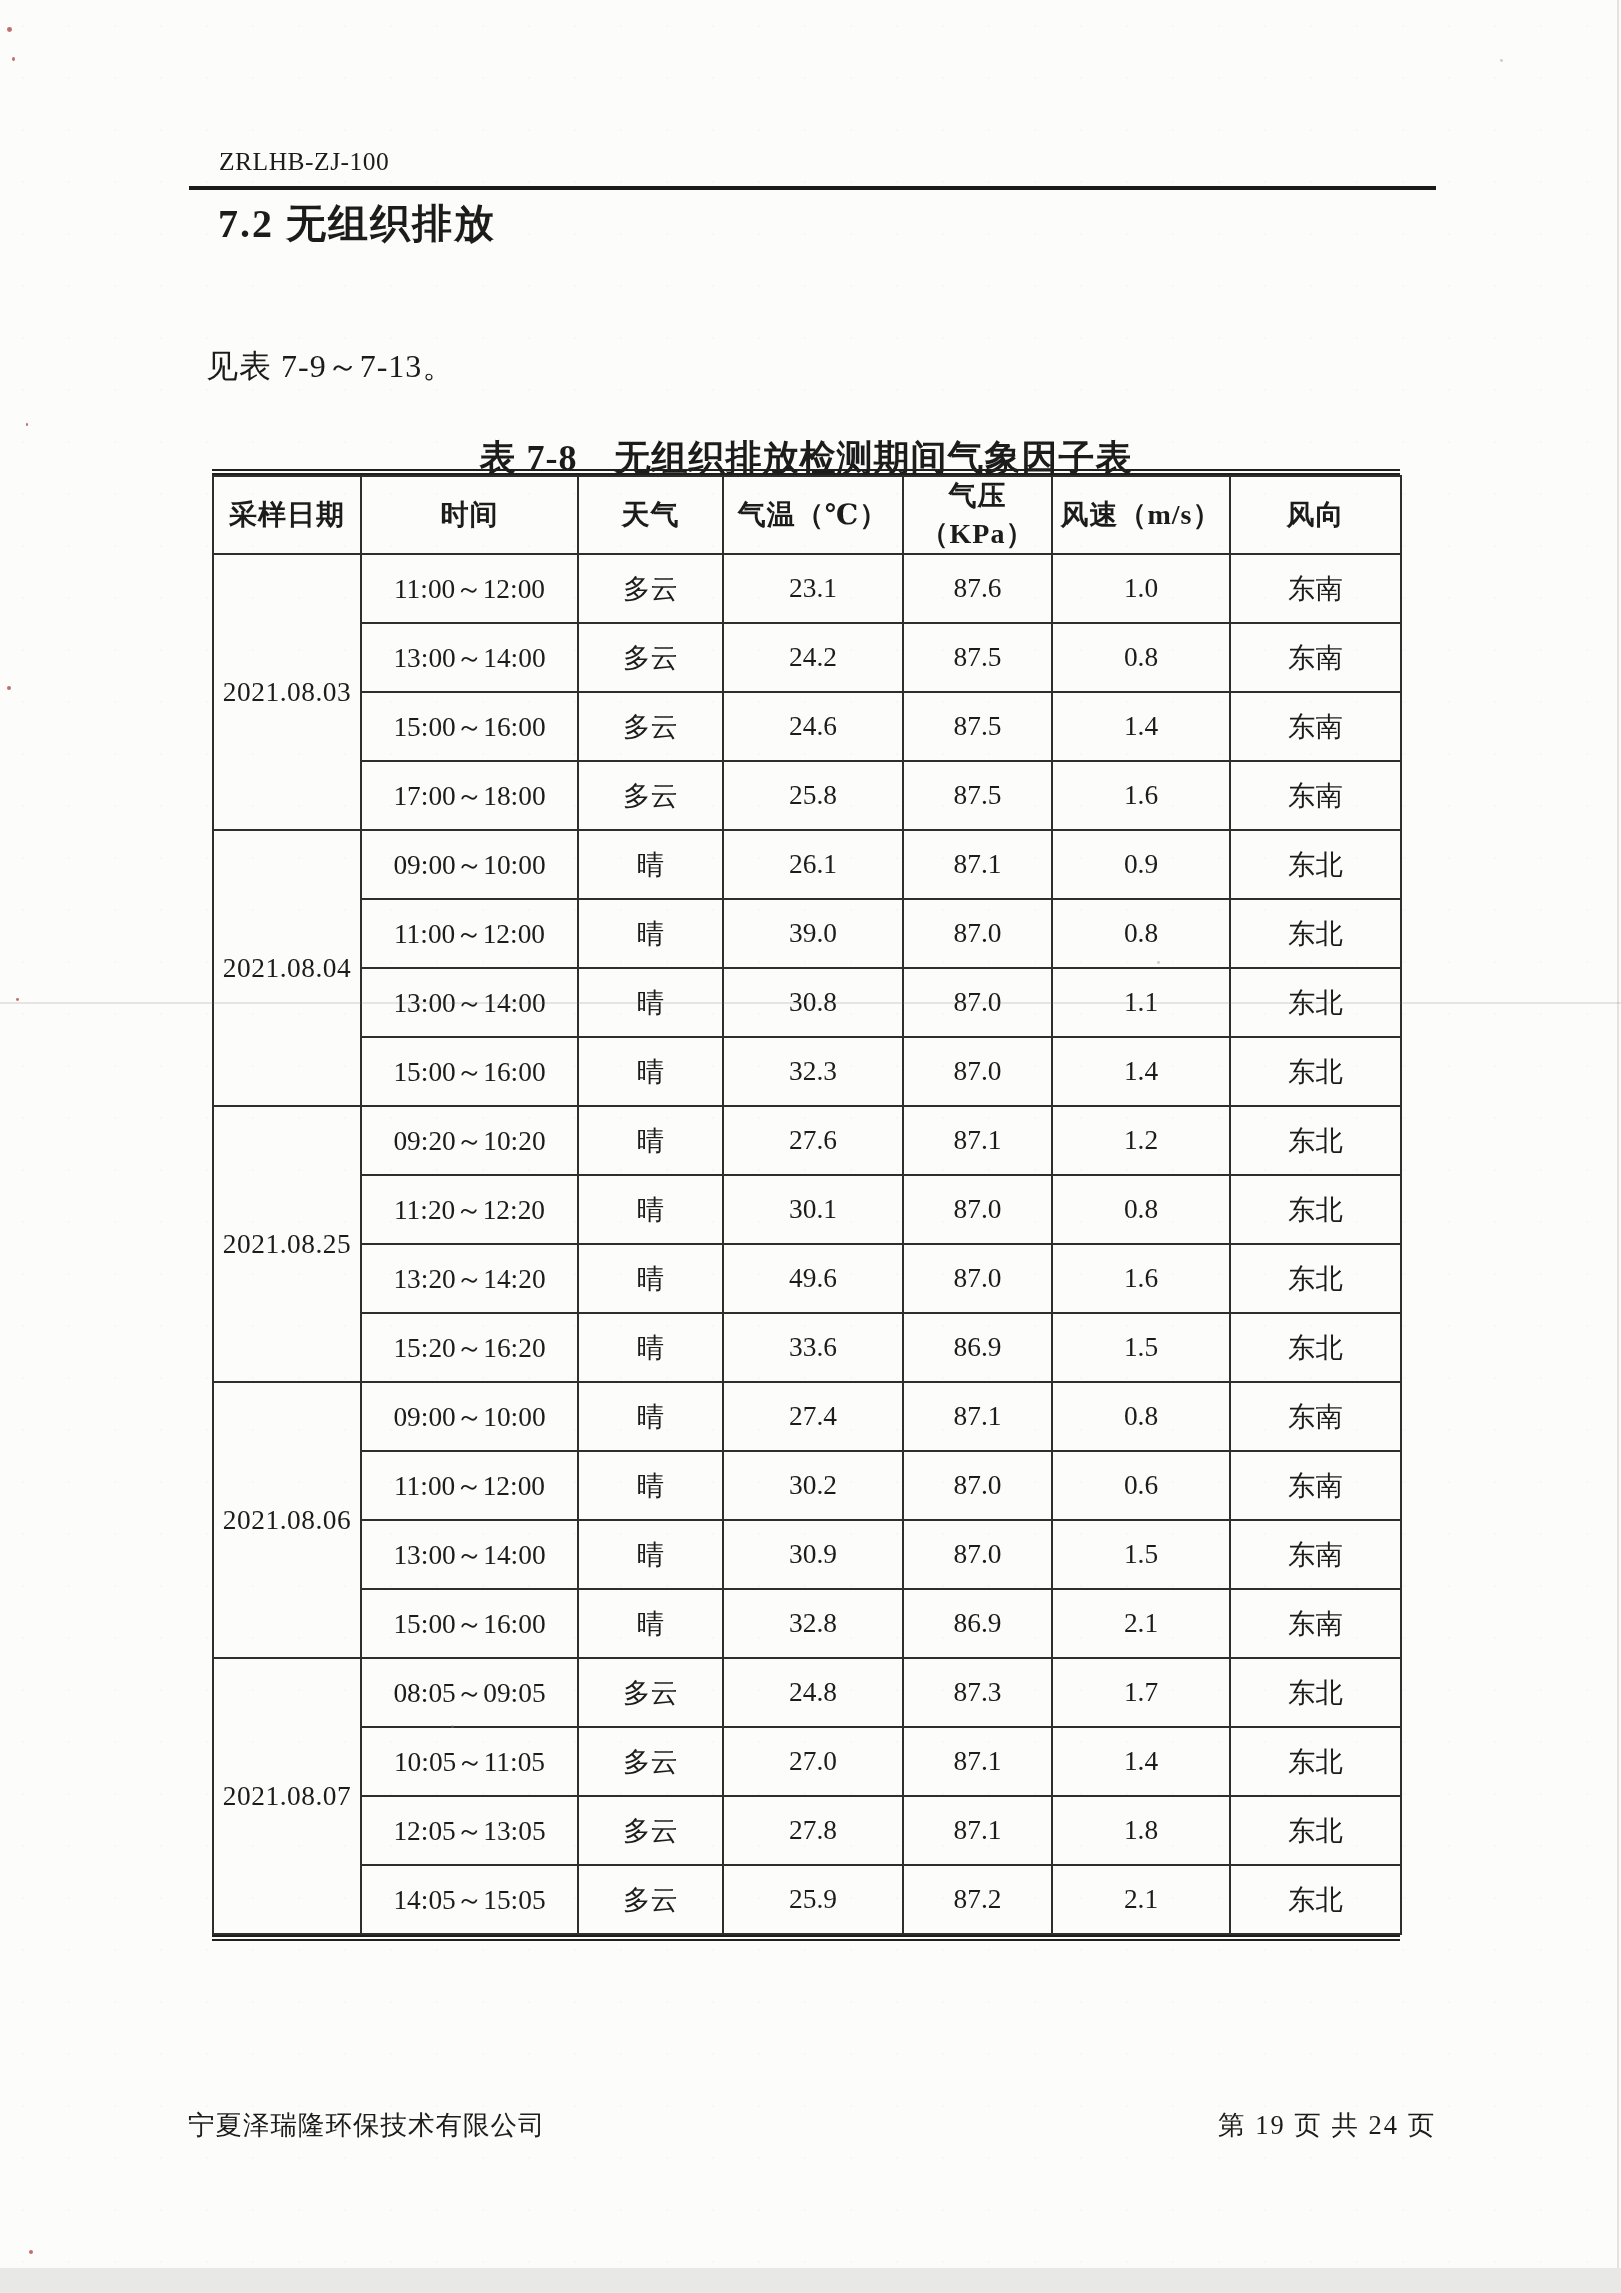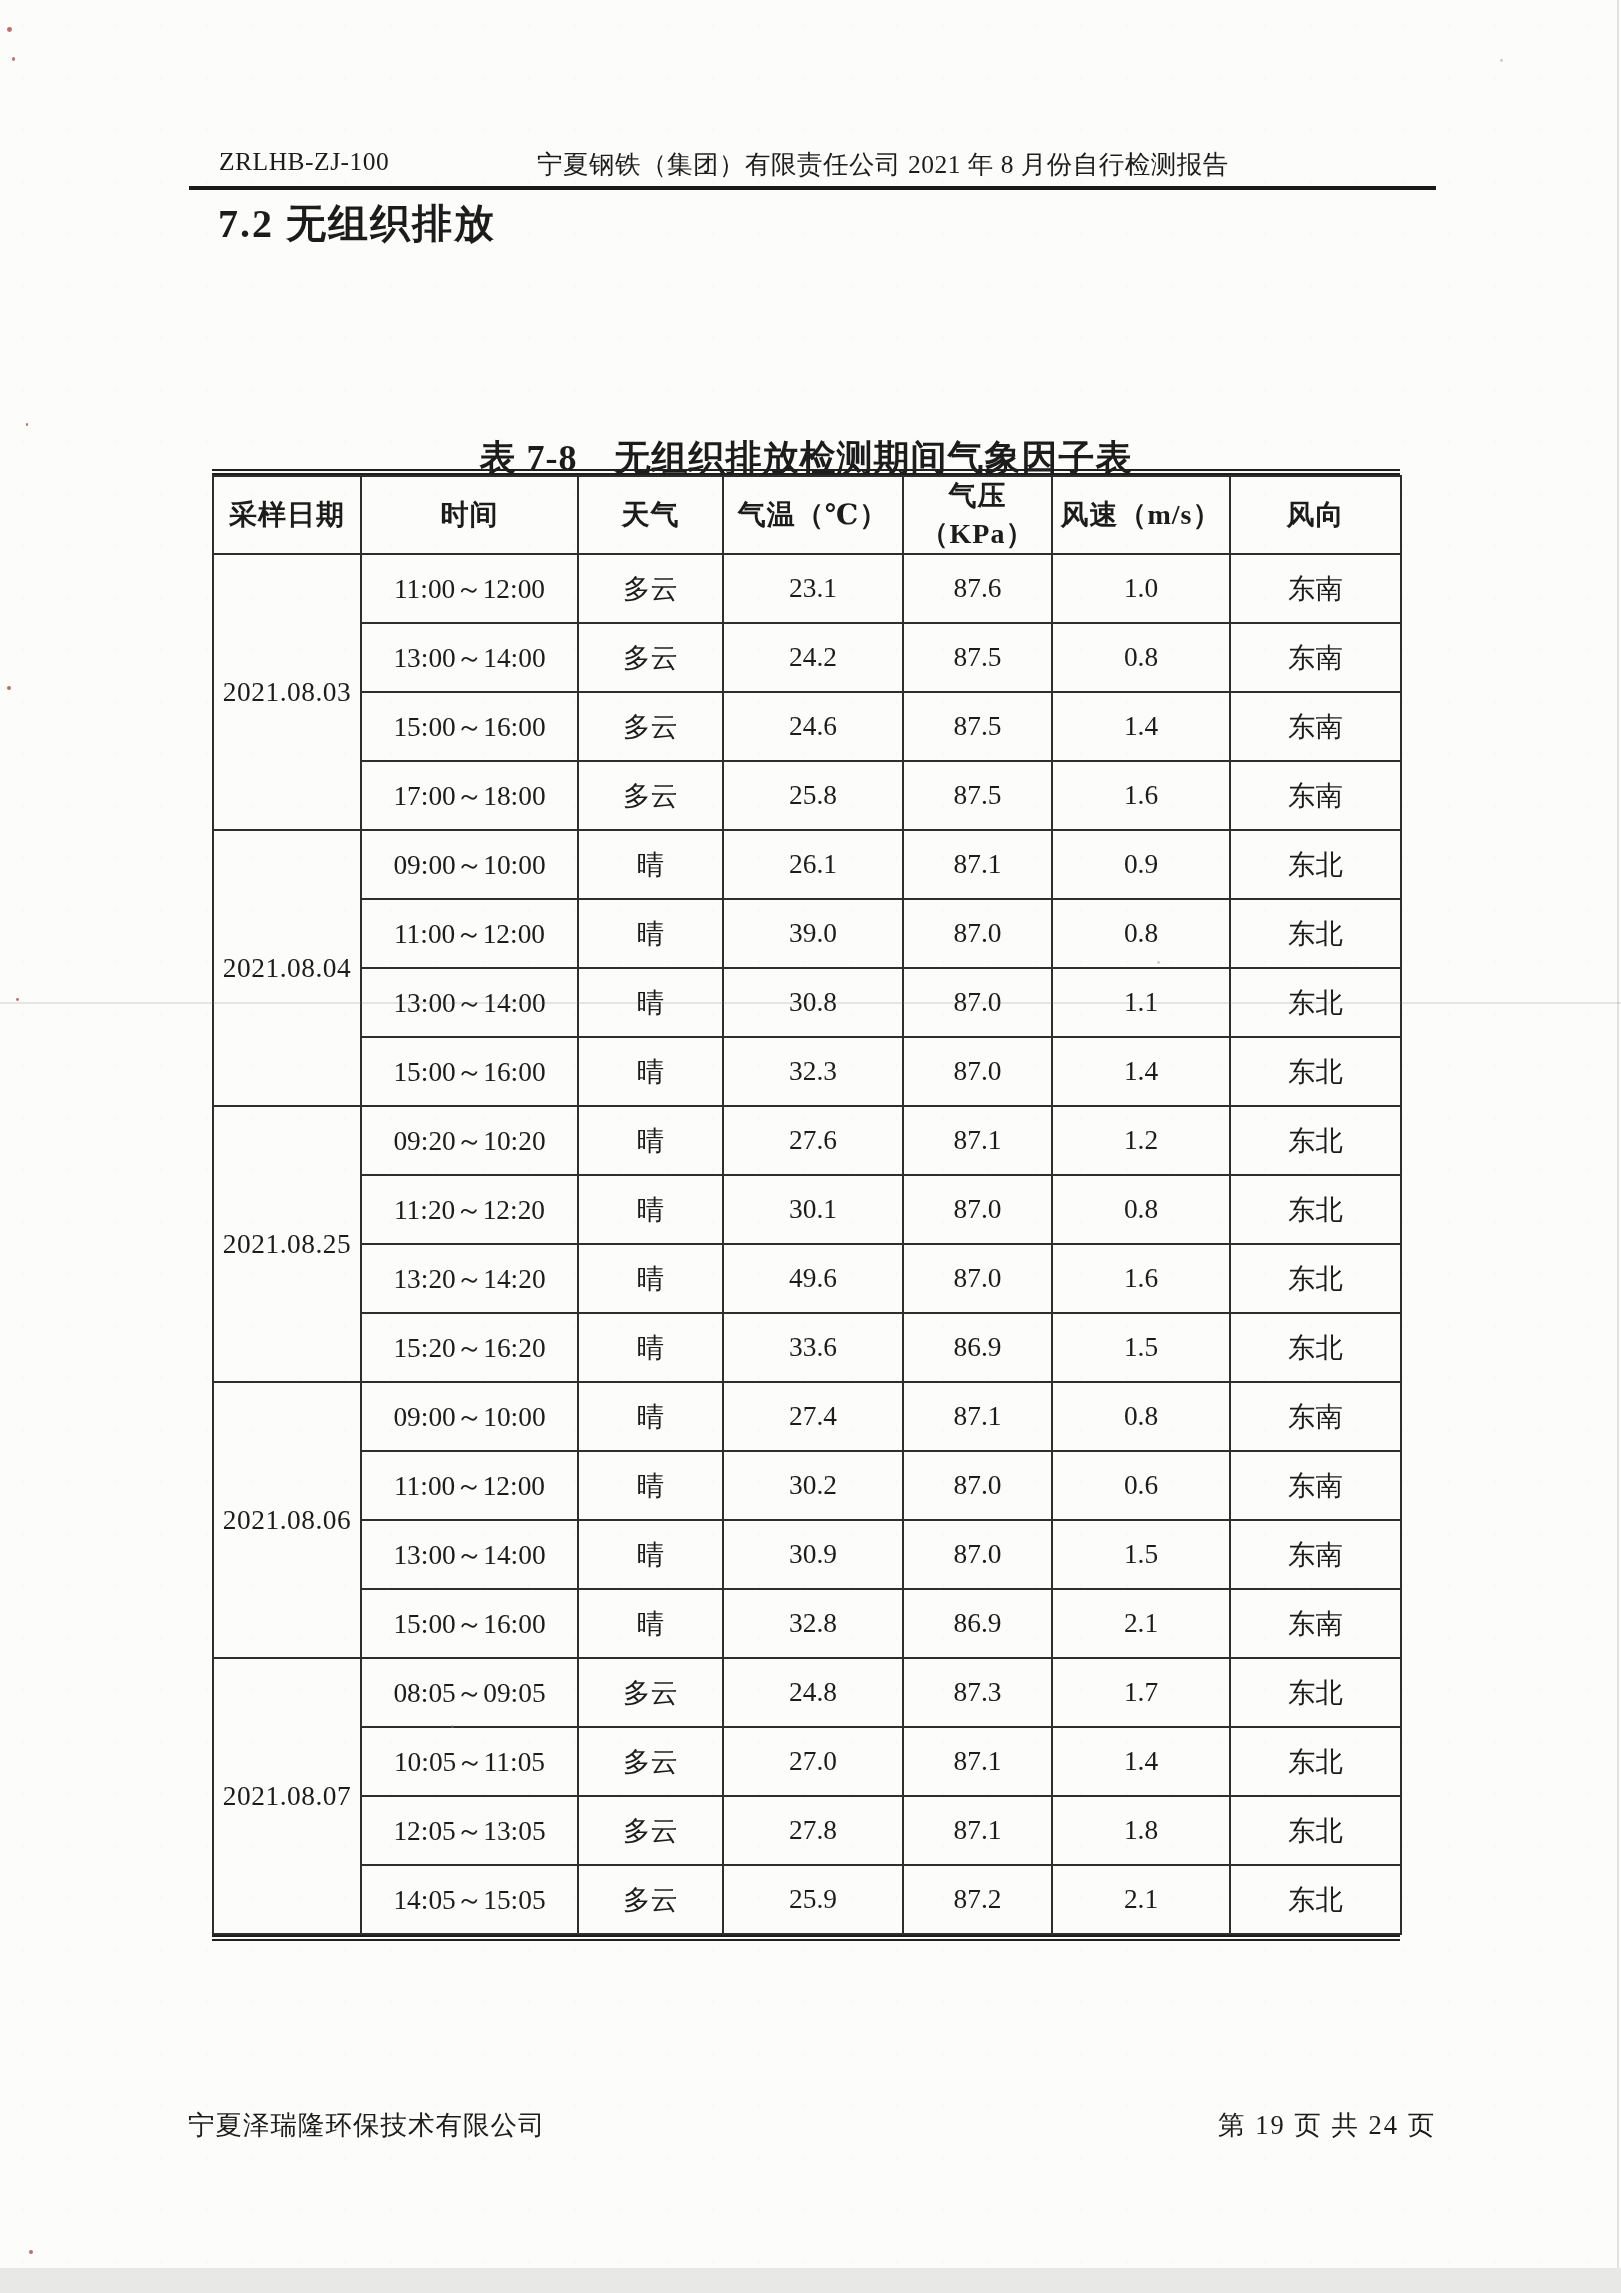--- a/index.html
+++ b/index.html
@@ -63,25 +63,25 @@
   .g1{left:1500px;top:59px;width:2.9px;height:2.9px;}
   .g2{left:451px;top:1725px;width:2.9px;height:2.9px;}
   .g3{left:1157px;top:961px;width:2.9px;height:2.9px;}
 </style>
 </head>
 <body>
 
 <div class="page">
 
   <span class="doc-code">ZRLHB-ZJ-100</span>
-  <span class="doc-title">宁夏钢铁（集团）有限责任公司 2021 年 8 月份自行检测报告</span>
   <div class="header-rule"></div>
 
   <h1 class="section-heading">7.2 无组织排放</h1>
 
+  <div class="para-line para-line2">见表 7-9～7-13。</div>
 
   <div class="table-caption">表 7-8　无组织排放检测期间气象因子表</div>
 
   <div class="tablewrap">
     <table class="weather">
       <colgroup>
         <col style="width:148px">
           <col style="width:217px">
           <col style="width:145px">
         <col style="width:180px">

